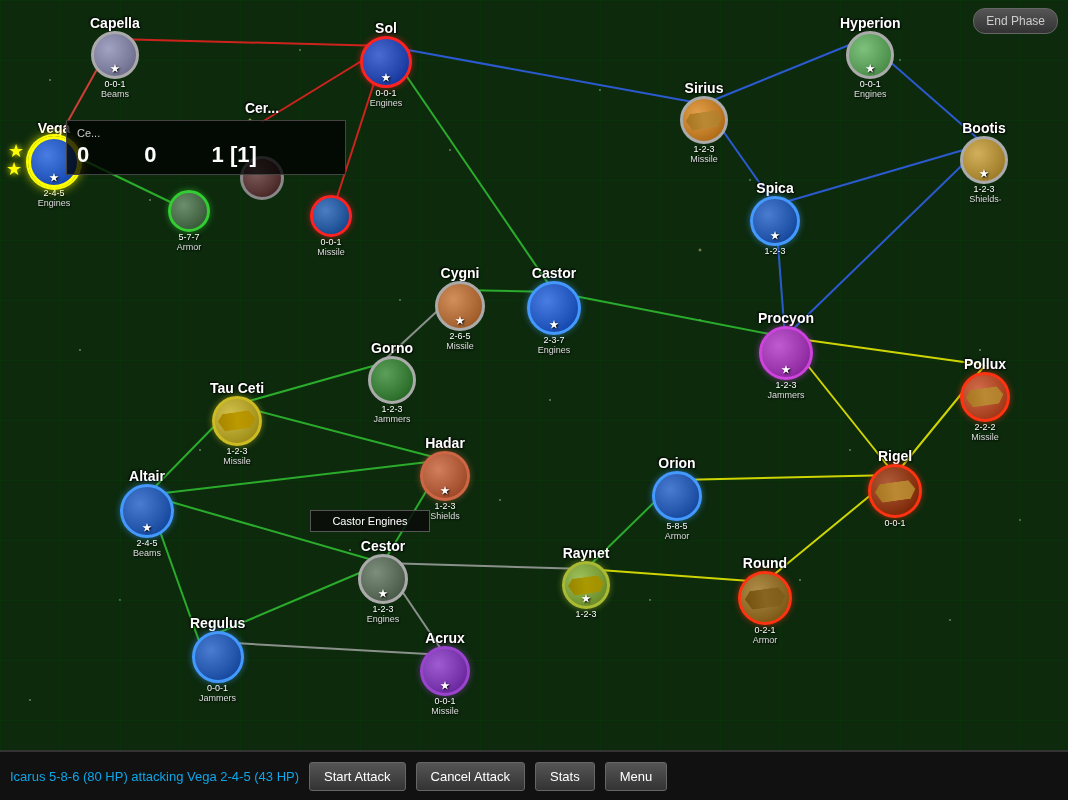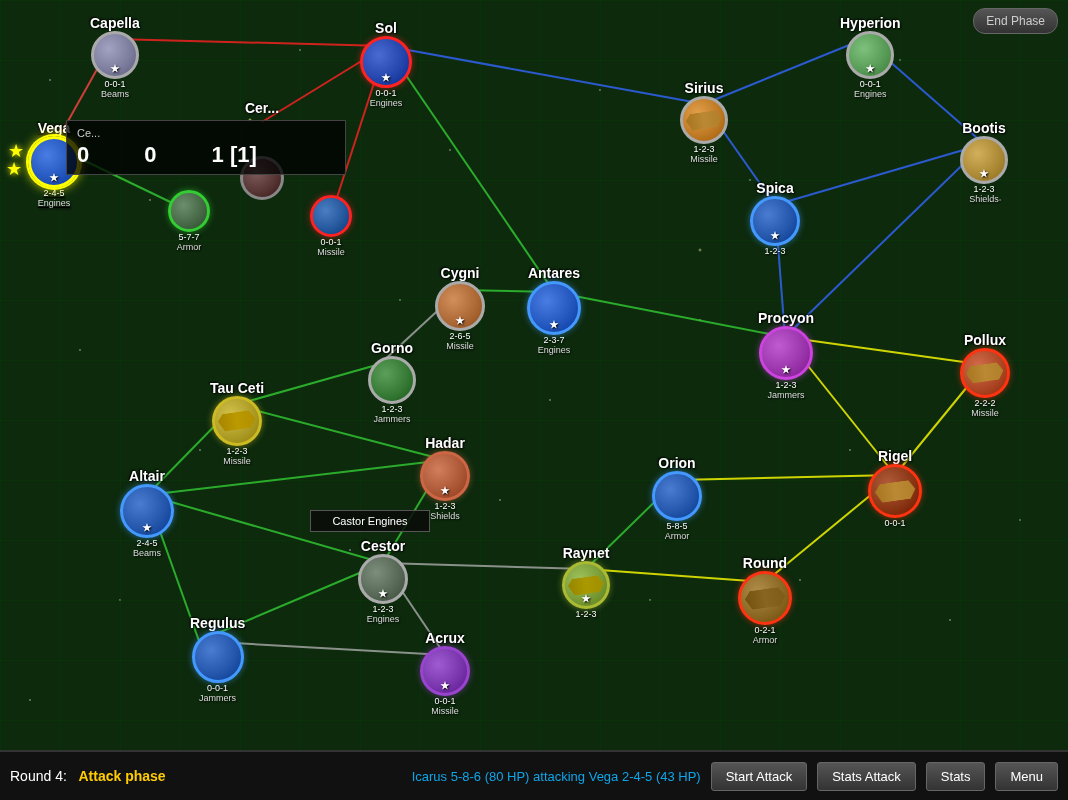--- a/index.html
+++ b/index.html
@@ -300,21 +300,21 @@
     </div>
     <div class="planet planet-hyperion" style="left: 840px; top: 15px;">
       <div class="planet-label">Hyperion</div>
       <div class="planet-circle" style="width: 48px; height: 48px; position: relative; background: radial-gradient(circle at 35% 35%, rgb(125, 193, 125), rgb(85, 153, 85) 60%, rgb(55, 123, 55)); border: 3px solid rgb(170, 170, 170);">
         <div style="position: absolute; width: 36px; height: 16.8px; clip-path: polygon(0% 40%, 15% 0%, 85% 0%, 100% 50%, 85% 100%, 15% 100%); transform: rotate(-8deg); top: 50%; left: 50%; margin-top: -8.4px; margin-left: -18px;"></div>
         <div style="position: absolute; bottom: 2px; left: 50%; transform: translateX(-50%); color: white; font-size: 10px; line-height: 1;">★</div>
       </div>
       <div class="planet-stats">0-0-1</div>
       <div class="planet-type">Engines</div>
     </div>
-    <div class="planet planet-vega" style="left: 28px; top: 120px; text-decoration: underline;">
+    <div class="planet planet-vega" style="left: 28px; top: 120px;">
       <div class="planet-label">Vega</div>
       <div class="planet-circle" style="width: 52px; height: 52px; position: relative; background: radial-gradient(circle at 35% 35%, rgb(74, 125, 227), rgb(34, 85, 187) 60%, rgb(4, 55, 157)); border: 3px solid rgb(255, 255, 0); box-shadow: yellow 0px 0px 0px 2px, yellow 0px 0px 12px;">
         <div style="position: absolute; width: 39px; height: 18.2px; clip-path: polygon(0% 40%, 15% 0%, 85% 0%, 100% 50%, 85% 100%, 15% 100%); transform: rotate(-8deg); top: 50%; left: 50%; margin-top: -9.1px; margin-left: -19.5px;"></div>
         <div style="position: absolute; bottom: 2px; left: 50%; transform: translateX(-50%); color: white; font-size: 10px; line-height: 1;">★</div>
       </div>
       <div class="planet-stats">2-4-5</div>
       <div class="planet-type">Engines</div>
       <div style="position: absolute; left: -20px; top: 20px; color: rgb(255, 255, 0); font-size: 18px; text-shadow: yellow 0px 0px 6px;">★</div>
       <div style="position: absolute; left: -22px; top: 38px; color: rgb(255, 255, 0); font-size: 18px; text-shadow: yellow 0px 0px 6px;">★</div>
     </div>
@@ -359,38 +359,38 @@
     </div>
     <div class="planet planet-cygni" style="left: 435px; top: 265px;">
       <div class="planet-label">Cygni</div>
       <div class="planet-circle" style="width: 50px; height: 50px; position: relative; background: radial-gradient(circle at 35% 35%, rgb(210, 142, 91), rgb(170, 102, 51) 60%, rgb(140, 72, 21)); border: 3px solid rgb(170, 170, 170);">
         <div style="position: absolute; bottom: 2px; left: 50%; transform: translateX(-50%); color: white; font-size: 10px; line-height: 1;">★</div>
       </div>
       <div class="planet-stats">2-6-5</div>
       <div class="planet-type">Missile</div>
     </div>
     <div class="planet planet-antares" style="left: 527px; top: 265px;">
-      <div class="planet-label">Antares</div>
+      <div class="planet-label">Castor</div>
       <div class="planet-circle" style="width: 54px; height: 54px; position: relative; background: radial-gradient(circle at 35% 35%, rgb(74, 125, 227), rgb(34, 85, 187) 60%, rgb(4, 55, 157)); border: 3px solid rgb(68, 153, 255); box-shadow: rgba(68, 153, 255, 0.533) 0px 0px 6px;">
         <div style="position: absolute; width: 40.5px; height: 18.9px; clip-path: polygon(0% 40%, 15% 0%, 85% 0%, 100% 50%, 85% 100%, 15% 100%); transform: rotate(-8deg); top: 50%; left: 50%; margin-top: -9.45px; margin-left: -20.25px;"></div>
         <div style="position: absolute; bottom: 2px; left: 50%; transform: translateX(-50%); color: white; font-size: 10px; line-height: 1;">★</div>
       </div>
       <div class="planet-stats">2-3-7</div>
       <div class="planet-type">Engines</div>
     </div>
     <div class="planet planet-procyon" style="left: 758px; top: 310px;">
       <div class="planet-label">Procyon</div>
       <div class="planet-circle" style="width: 54px; height: 54px; position: relative; background: radial-gradient(circle at 35% 35%, rgb(193, 91, 210), rgb(153, 51, 170) 60%, rgb(123, 21, 140)); border: 3px solid rgb(204, 68, 221); box-shadow: rgba(204, 68, 221, 0.533) 0px 0px 6px;">
         <div style="position: absolute; width: 40.5px; height: 18.9px; clip-path: polygon(0% 40%, 15% 0%, 85% 0%, 100% 50%, 85% 100%, 15% 100%); transform: rotate(-8deg); top: 50%; left: 50%; margin-top: -9.45px; margin-left: -20.25px;"></div>
         <div style="position: absolute; bottom: 2px; left: 50%; transform: translateX(-50%); color: white; font-size: 10px; line-height: 1;">★</div>
       </div>
       <div class="planet-stats">1-2-3</div>
       <div class="planet-type">Jammers</div>
     </div>
-    <div class="planet planet-pollux" style="left: 960px; top: 332px; align-items: center;">
+    <div class="planet planet-pollux" style="left: 960px; top: 356px; align-items: center;">
       <div class="planet-label">Pollux</div>
       <div class="planet-circle" style="width: 50px; height: 50px; position: relative; background: radial-gradient(circle at 35% 35%, rgb(210, 108, 74), rgb(170, 68, 34) 60%, rgb(140, 38, 4)); border: 3px solid rgb(255, 51, 17); box-shadow: rgba(255, 51, 17, 0.533) 0px 0px 6px;">
         <div style="position: absolute; width: 37.5px; height: 17.5px; background: linear-gradient(90deg, rgb(167, 116, 31), rgb(187, 136, 51), rgb(177, 126, 41)); clip-path: polygon(0% 40%, 15% 0%, 85% 0%, 100% 50%, 85% 100%, 15% 100%); transform: rotate(-8deg); top: 50%; left: 50%; margin-top: -8.75px; margin-left: -18.75px;"></div>
       </div>
       <div class="planet-stats">2-2-2</div>
       <div class="planet-type">Missile</div>
     </div>
     <div class="planet planet-gorno" style="left: 368px; top: 340px;">
       <div class="planet-label">Gorno</div>
       <div class="planet-circle" style="width: 48px; height: 48px; position: relative; background: radial-gradient(circle at 35% 35%, rgb(91, 159, 91), rgb(51, 119, 51) 60%, rgb(21, 89, 21)); border: 3px solid rgb(170, 170, 170);"></div>
@@ -473,23 +473,18 @@
       <div class="planet-circle" style="width: 50px; height: 50px; position: relative; background: radial-gradient(circle at 35% 35%, rgb(159, 91, 210), rgb(119, 51, 170) 60%, rgb(89, 21, 140)); border: 3px solid rgb(153, 68, 204); box-shadow: rgba(153, 68, 204, 0.533) 0px 0px 6px;">
         <div style="position: absolute; bottom: 2px; left: 50%; transform: translateX(-50%); color: white; font-size: 10px; line-height: 1;">★</div>
       </div>
       <div class="planet-stats">0-0-1</div>
       <div class="planet-type">Missile</div>
     </div>
     <div id="castor-tooltip" style="position: absolute; left: 310px; top: 510px; background: rgba(10, 10, 10, 0.85); border: 1px solid rgb(85, 85, 85); color: white; padding: 4px 8px; font-size: 11px; z-index: 30; pointer-events: none; min-width: 120px; text-align: center;">Castor Engines</div>
   </div>
 
 <div id="bottom-bar">
-  <div id="round-info">
-    <span class="round-label">Round 4:</span>
-    <span>&nbsp;</span>
-    <span class="phase-label">Attack phase</span>
-  </div>
   <div id="status-text">Icarus 5-8-6 (80 HP) attacking Vega 2-4-5 (43 HP)</div>
   <button class="bottom-btn">Start Attack</button>
-  <button class="bottom-btn">Stats Attack</button>
+  <button class="bottom-btn">Cancel Attack</button>
   <button class="bottom-btn">Stats</button>
   <button class="bottom-btn">Menu</button>
 </div>
 
 </body></html>

